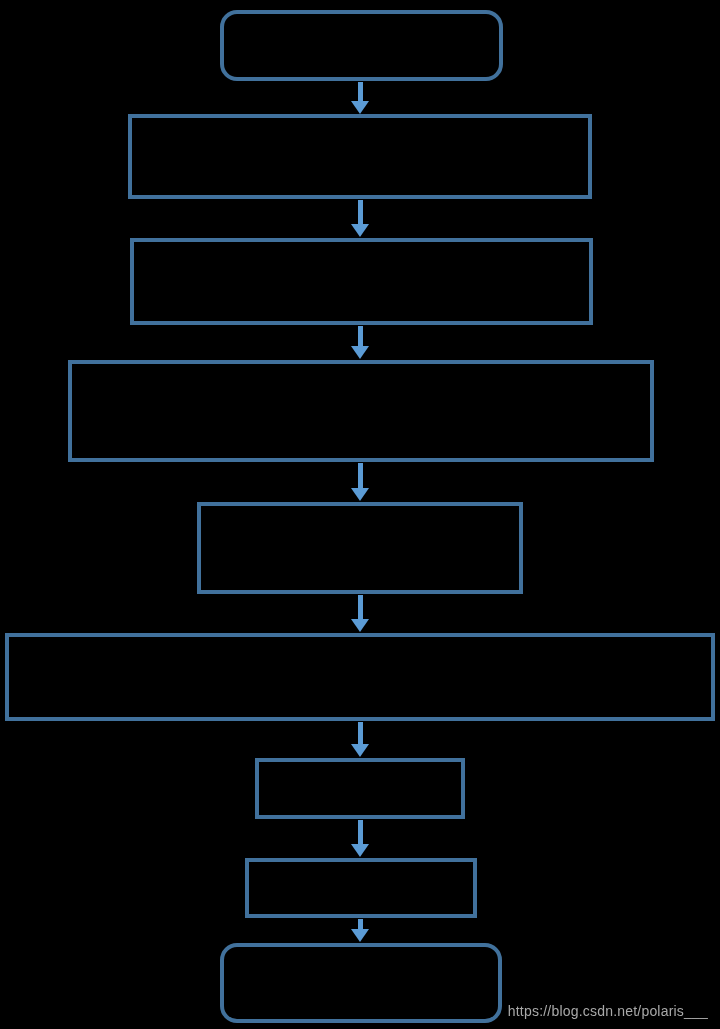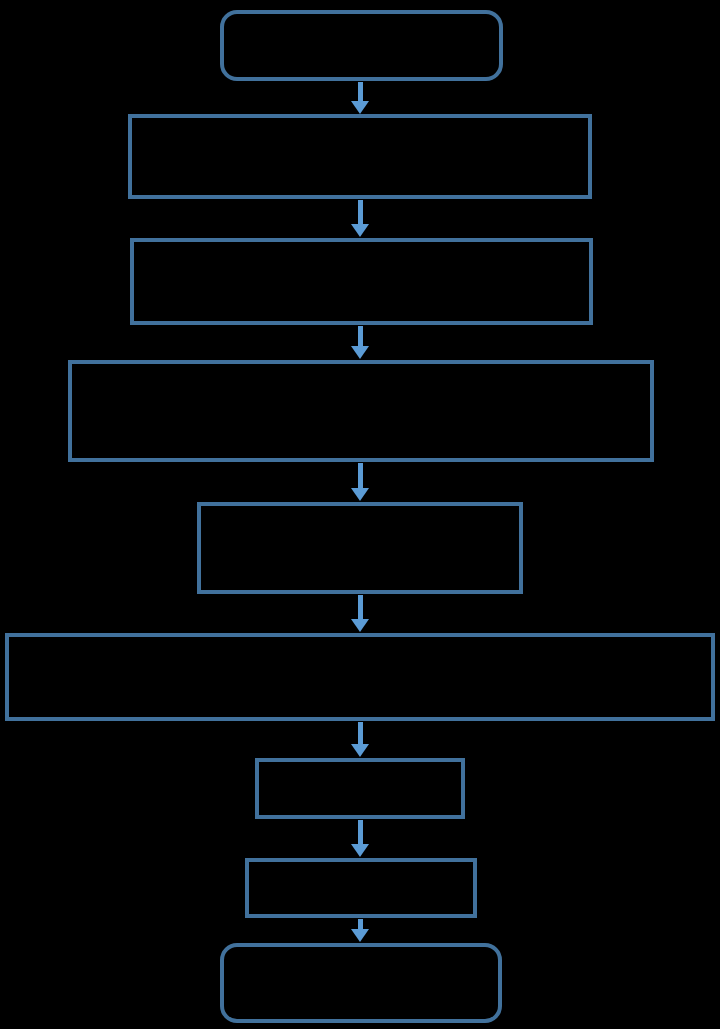--- a/index.html
+++ b/index.html
@@ -156,14 +156,15 @@
 
   <div class="arrow" id="a8">
     <span class="shaft"></span>
     <span class="head"></span>
   </div>
 
   <div class="node rounded" id="n9">
     <span class="label"></span>
   </div>
 
+  <div class="watermark">https://blog.csdn.net/polaris___</div>
 
 </div>
 
 </body></html>

